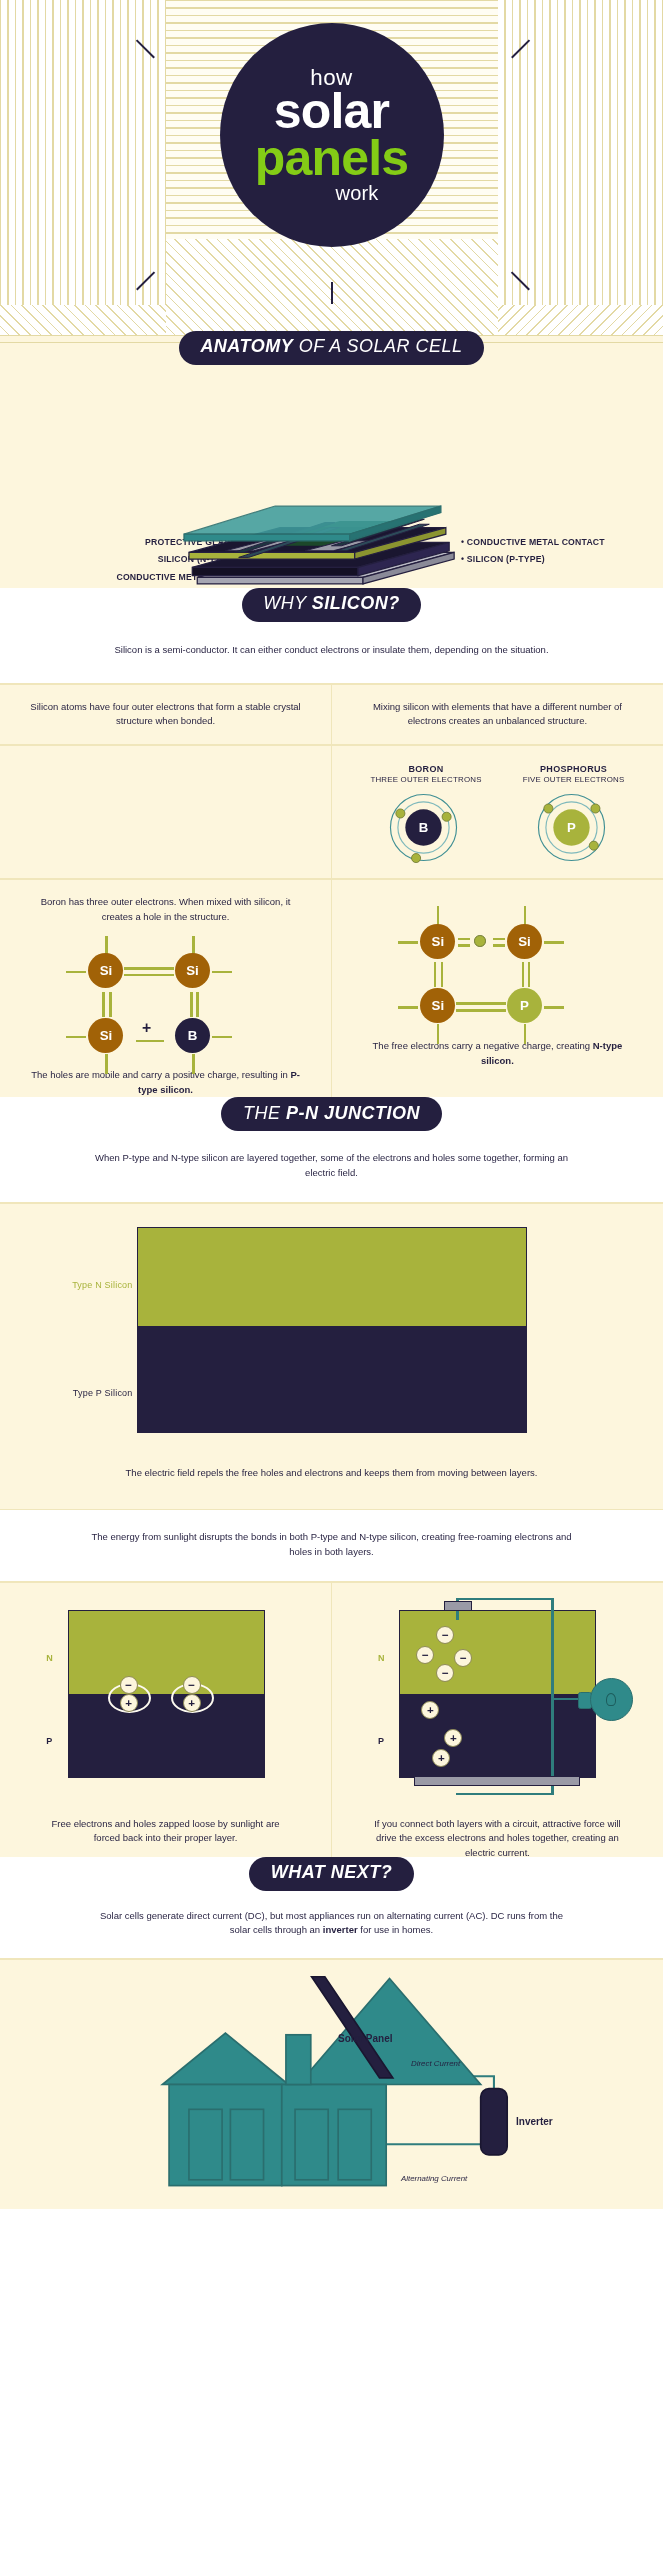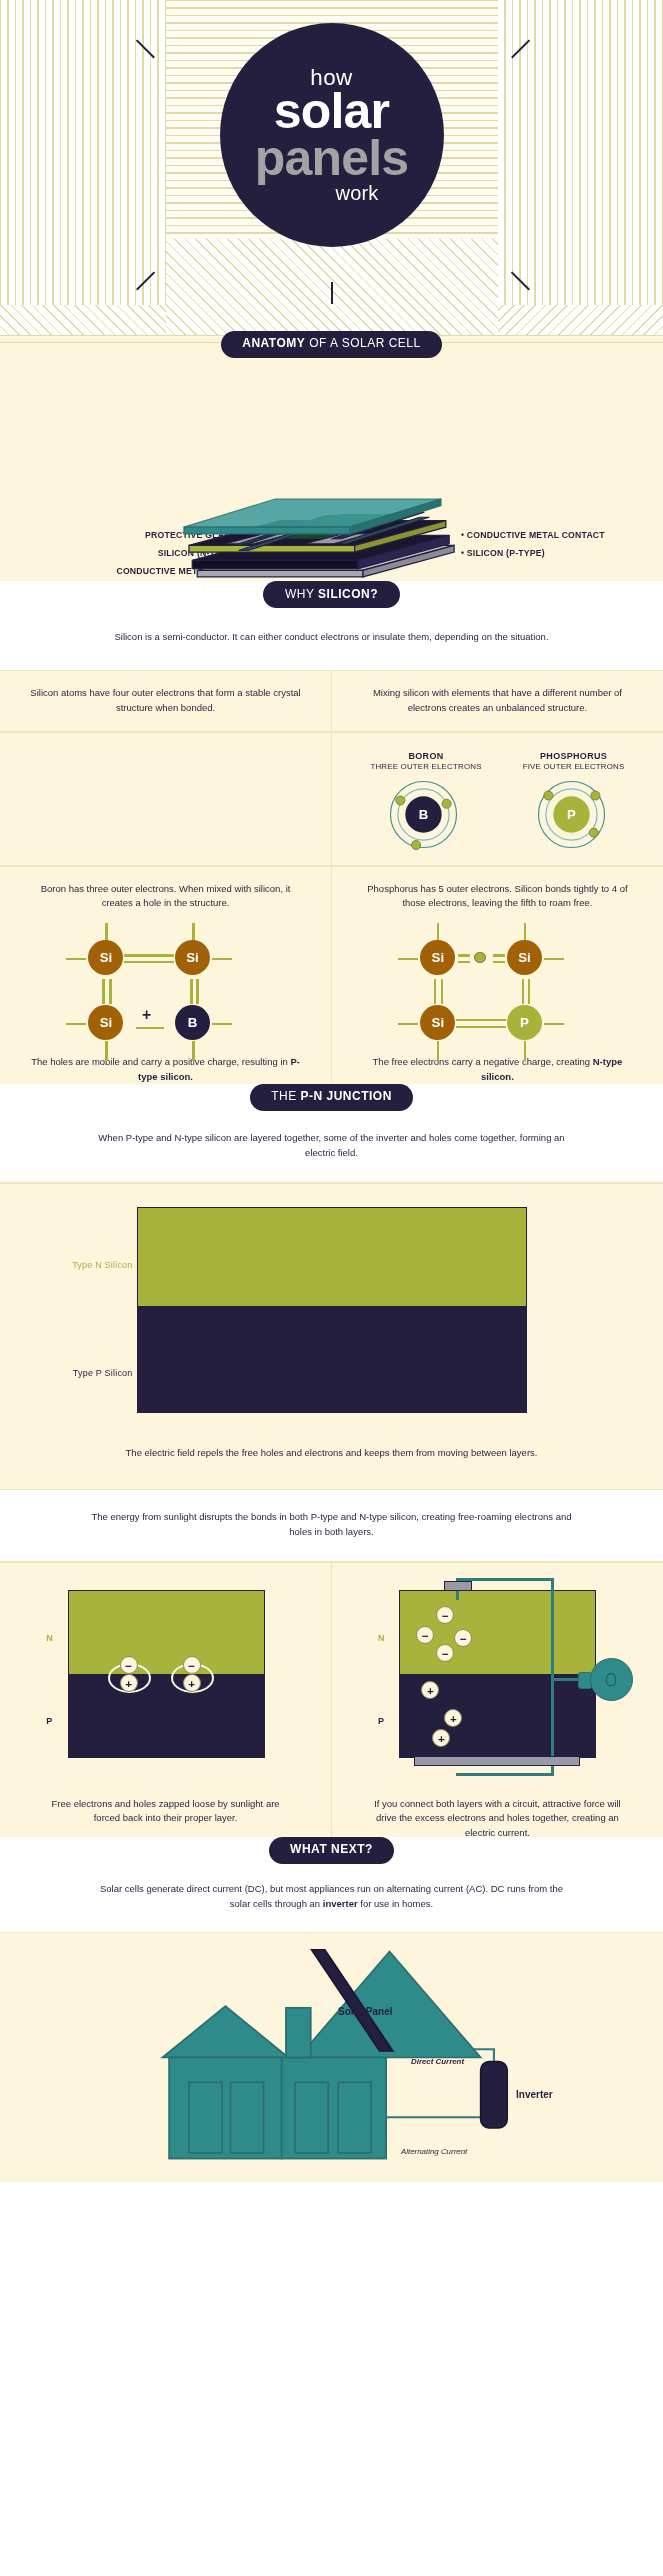--- a/index.html
+++ b/index.html
@@ -54,21 +54,21 @@
     border-radius: 50%;
     background: #241f3f;
     display: flex; flex-direction: column;
     align-items: center; justify-content: center;
     z-index: 5;
   }
   .t-how { color:#fff; font-size:22.4px; font-weight:400; letter-spacing:0.4px;
            line-height:1; margin-bottom:-1.7px; }
   .t-solar { color:#fff; font-size:50px; font-weight:700; letter-spacing:-0.8px;
              line-height:.94; }
-  .t-panels { color:#a3a3a3; font-size:50px; font-weight:700; letter-spacing:-0.8px;
+  .t-panels { color:#84cc16; font-size:50px; font-weight:700; letter-spacing:-0.8px;
               line-height:.94; }
   .t-work { color:#fff; font-size:20px; font-weight:400; letter-spacing:0.2px;
             line-height:1; margin-top:1.7px; margin-left:51px; }
 
   .ray { position:absolute; background:#241f3f; z-index:4; }
   .ray-top    { left:331px; top:25px;  width:1.7px;  height:21.6px; }
   .ray-bottom { left:331px; top:282px; width:1.7px;  height:21.6px; }
   .ray-tl { left:133px; top:48px;  width:25px; height:1.7px; transform:rotate(45deg); }
   .ray-tr { left:508px; top:48px;  width:25px; height:1.7px; transform:rotate(-45deg); }
   .ray-bl { left:133px; top:280px; width:25px; height:1.7px; transform:rotate(-45deg); }
@@ -77,24 +77,25 @@
   
   .sec-cream { background:#fdf6dd; }
   .sec-white { background:#ffffff; }
   .hr-gold { height:1.7px; background:#f0e6bb; width:100%; }
 
   .pill-wrap { display:flex; justify-content:center; position:relative; }
   .pill {
     background:#241f3f; color:#ffffff;
     border-radius:18px;
     padding:6.6px 21.6px 7.5px;
-    font-size:12px; font-weight:700;
+    font-size:18px; font-weight:700;
     letter-spacing:0.5px;
     white-space:nowrap;
     line-height:1.1;
+    font-style:italic;
   }
   .pill .lt { font-weight:400; }
 
   .body-text {
     text-align:center;
     font-size:9.5px;
     line-height:1.55;
     color:#241f3f;
     max-width:581px;
     margin:0 auto;
@@ -372,21 +373,20 @@
         <div class="atom b" style="left:109px; top:82px;">B</div>
         <div style="position:absolute;left:76px;top:83px;font-size:15.8px;font-weight:700;color:#241f3f;z-index:4;">+</div>
       </div>
       <div class="body-text" style="margin-top:8.3px;"><span>The holes are mobile and carry a positive charge, resulting in </span><b>P-type silicon.</b>
       </div>
     </div>
 
     <div class="vdiv"></div>
 
     <div class="cell">
-      <div class="body-text">Phosphorus has 5 outer electrons. Silicon bonds tightly to 4 of those electrons, leaving the fifth to roam free.</div>
       <div class="lattice">
         <div class="bond v" style="left:39px;  top:0px;   height:20px;"></div>
         <div class="bond v" style="left:126px; top:0px;   height:20px;"></div>
         <div class="bond h" style="left:0px;   top:35px;  width:20px;"></div>
         <div class="bond h" style="left:146px; top:35px;  width:20px;"></div>
         <div class="bond h" style="left:60px;  top:31.5px;  width:11.6px;"></div>
         <div class="bond h" style="left:95px; top:31.5px;  width:11.6px;"></div>
         <div class="bond h" style="left:60px;  top:38px;  width:11.6px;"></div>
         <div class="bond h" style="left:95px; top:38px;  width:11.6px;"></div>
         <div style="position:absolute;left:76px;top:29px;width:11.6px;height:11.6px;border-radius:50%;background:#a8b33c;border:1.7px solid #6f7a33;z-index:4;"></div>
@@ -411,21 +411,21 @@
     </div>
   </div>
 
   <div class="hr-gold"></div>
 
   <div class="sec-white">
     <div class="pill-wrap" style="margin-top:-17.4px;">
       <div class="pill"><span class="lt">THE </span><span>P-N JUNCTION</span>
       </div>
     </div>
-    <div class="body-text" style="padding:20px 50px 21.6px;">When P-type and N-type silicon are layered together, some of the inverter and holes come together, forming an electric field.</div>
+    <div class="body-text" style="padding:20px 50px 21.6px;">When P-type and N-type silicon are layered together, some of the electrons and holes some together, forming an electric field.</div>
   </div>
 
   <div class="hr-gold"></div>
 
   <div class="sec-cream">
     <div class="pn-stage">
       <div class="pn-lab pn-lab-n">Type N Silicon</div>
       <div class="pn-lab pn-lab-p">Type P Silicon</div>
       <div class="pn-box">
         <div class="pn-n"></div>
@@ -534,19 +534,19 @@
       <rect x="278" y="180" width="40" height="85" fill="#2f8a8a" stroke="#2a6e6e" stroke-width="2"></rect>
 
       <rect x="356" y="180" width="40" height="85" fill="#2f8a8a" stroke="#2a6e6e" stroke-width="2"></rect>
       <rect x="408" y="180" width="40" height="85" fill="#2f8a8a" stroke="#2a6e6e" stroke-width="2"></rect>
 
       <polygon points="376,20 392,20 474,142 458,142" fill="#241f3f" stroke="#1a1630" stroke-width="2" transform="translate(0,0)"></polygon>
 
       <rect x="580" y="155" width="32" height="80" rx="10" fill="#241f3f" stroke="#1a1630" stroke-width="2"></rect>
     </svg>
     <div class="h-lab" style="left:338px; top:41px;margin-top:32px;">Solar Panel</div>
-    <div class="h-lab-i" style="left:411px; top:124px;font-weight:bold;">Direct Current</div>
+    <div class="h-lab-i" style="left:411px; top:99px;">Direct Current</div>
     <div class="h-lab" style="left:516px; top:156px;">Inverter</div>
     <div class="h-lab-i" style="left:401px; top:214px;">Alternating Current</div>
   </div>
 
 </div>
 
 
 </body></html>

